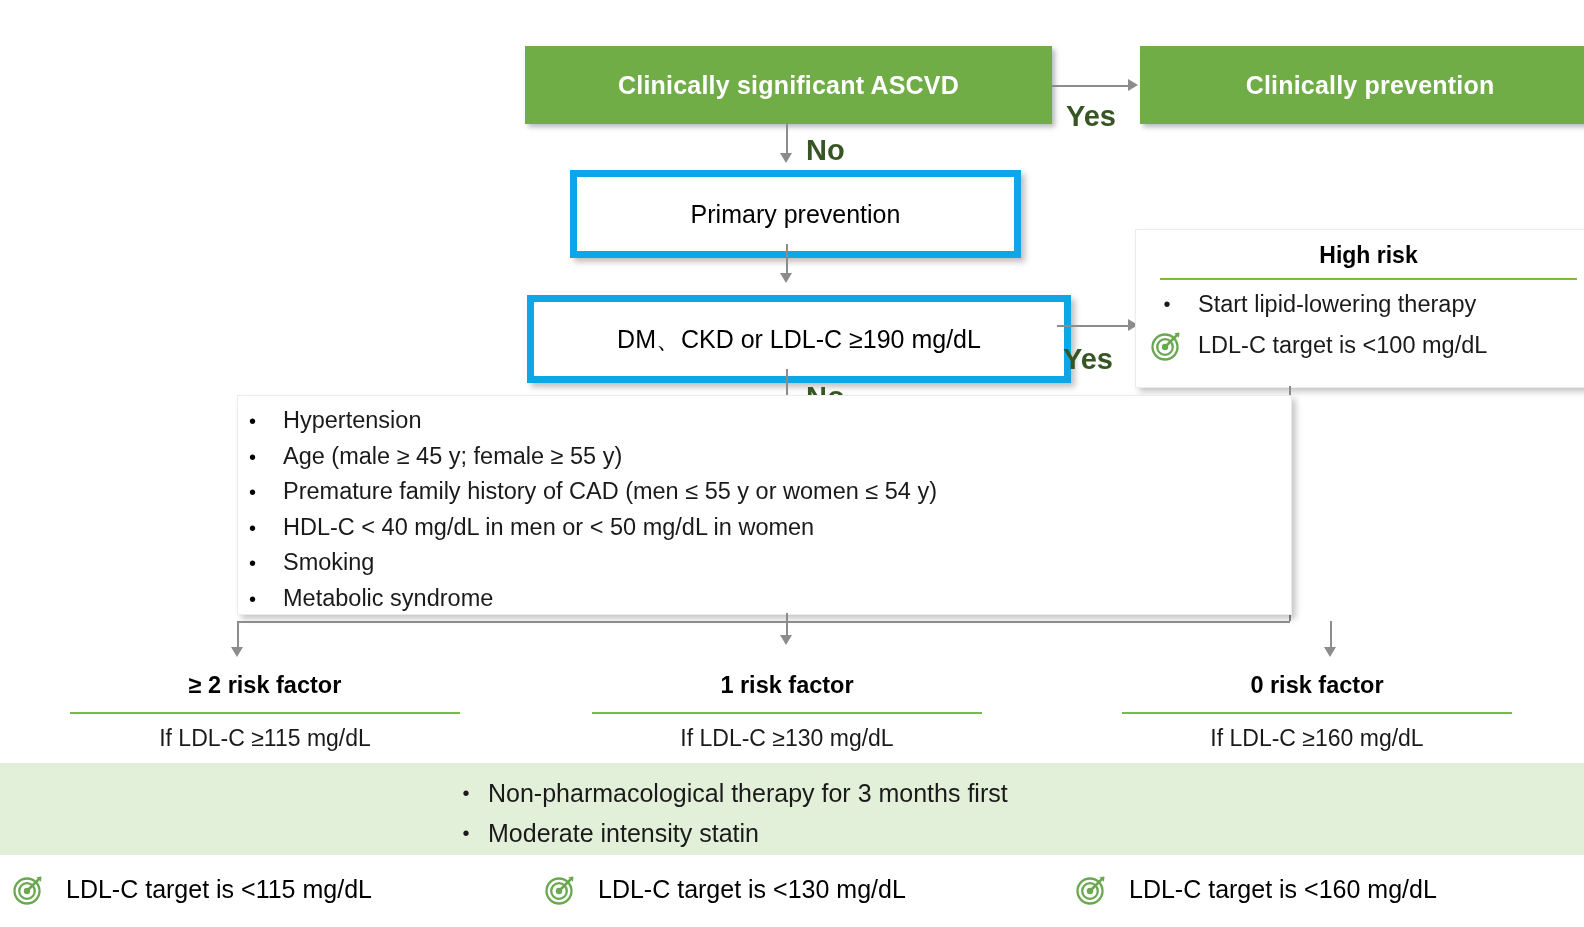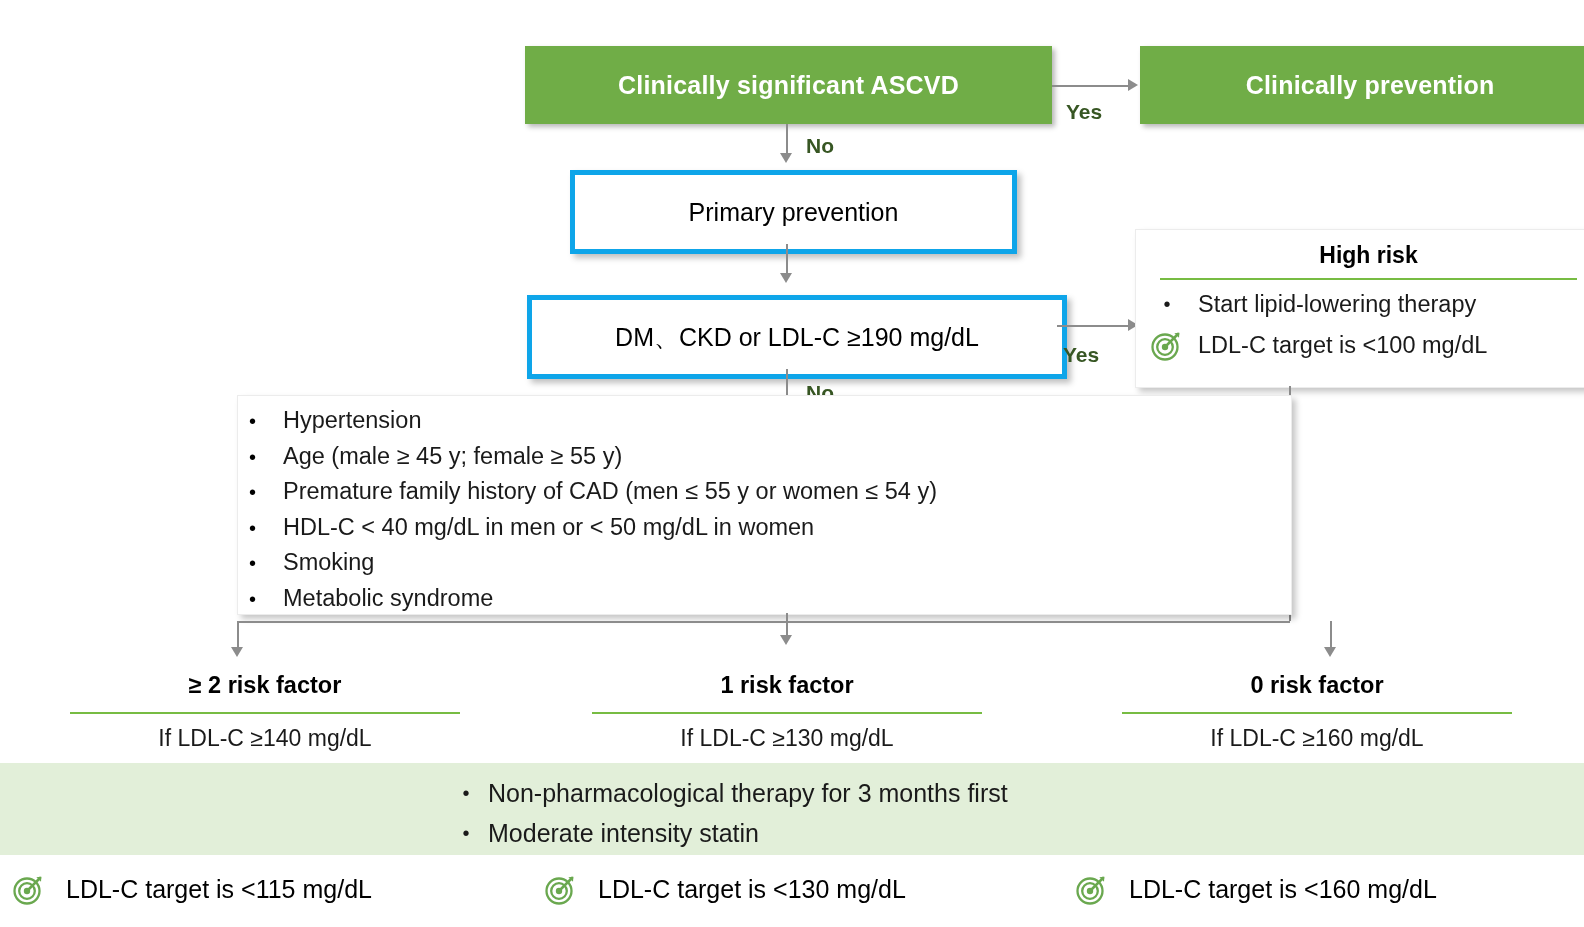--- a/index.html
+++ b/index.html
@@ -29,21 +29,21 @@
     display: flex;
     align-items: center;
     justify-content: center;
     box-shadow: 3px 3px 5px rgba(0,0,0,0.28);
     text-align: center;
     letter-spacing: .2px;
   }
   .white-box {
     position: absolute;
     background: #ffffff;
-    border: 5px solid #0ea5e9;
+    border: 7px solid #0ea5e9;
     box-shadow: 4px 4px 6px rgba(0,0,0,0.25);
     display: flex;
     align-items: center;
     justify-content: center;
     text-align: center;
     color: #000000;
   }
   .plain-box {
     position: absolute;
     background: #ffffff;
@@ -65,21 +65,21 @@
     position: absolute;
     width: 0; height: 0;
     border-top: 6px solid transparent;
     border-bottom: 6px solid transparent;
     border-left: 10px solid #8c8c8c;
   }
   .yn-label {
     position: absolute;
     color: #375623;
     font-weight: bold;
-    font-size: 21px;
+    font-size: 29px;
     white-space: nowrap;
   }
 
   
   .rf-list { position: absolute; }
   .rf-row {
     display: flex;
     align-items: baseline;
     font-size: 23.5px;
     line-height: 34.5px;
@@ -291,21 +291,21 @@
 
   <div class="vline" style="left:786px; top:597px; height:18px;"></div>
   <div class="arrow-down" style="left:780px; top:611px;"></div>
 
   <div class="vline" style="left:1330px; top:597px; height:30px;"></div>
   <div class="arrow-down" style="left:1324px; top:623px;"></div>
 
   <div class="col" style="left:70px; top:648px; width:390px;">
     <div class="col-title">≥ 2 risk factor</div>
     <div class="col-rule"></div>
-    <div class="col-sub">If LDL-C ≥140 mg/dL</div>
+    <div class="col-sub">If LDL-C ≥115 mg/dL</div>
   </div>
 
   <div class="col" style="left:592px; top:648px; width:390px;">
     <div class="col-title">1 risk factor</div>
     <div class="col-rule"></div>
     <div class="col-sub">If LDL-C ≥130 mg/dL</div>
   </div>
 
   <div class="col" style="left:1122px; top:648px; width:390px;">
     <div class="col-title">0 risk factor</div>

